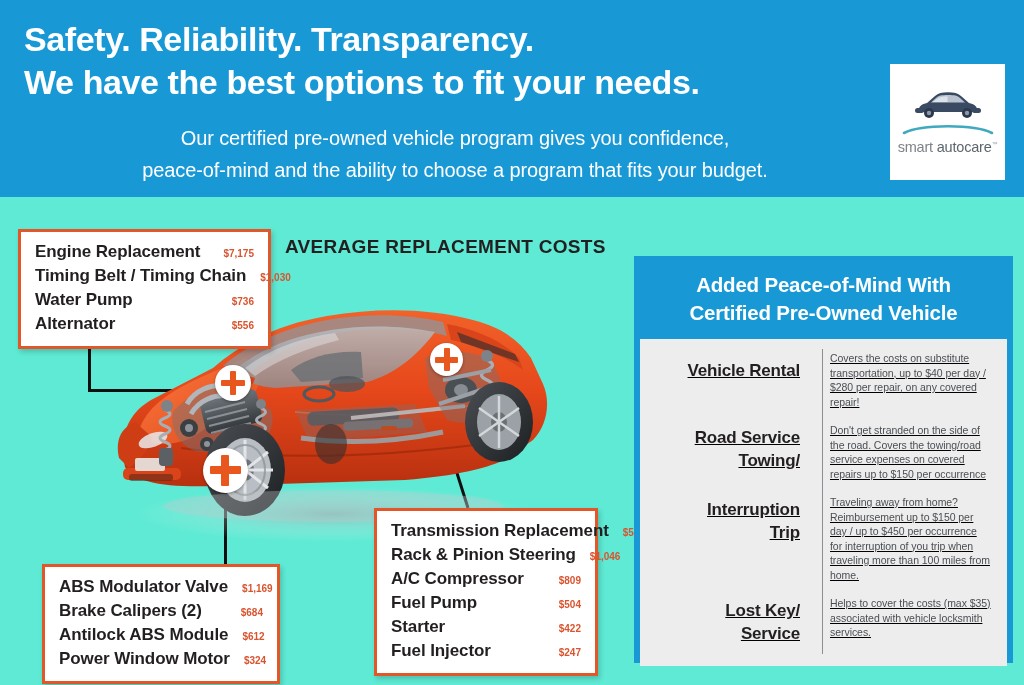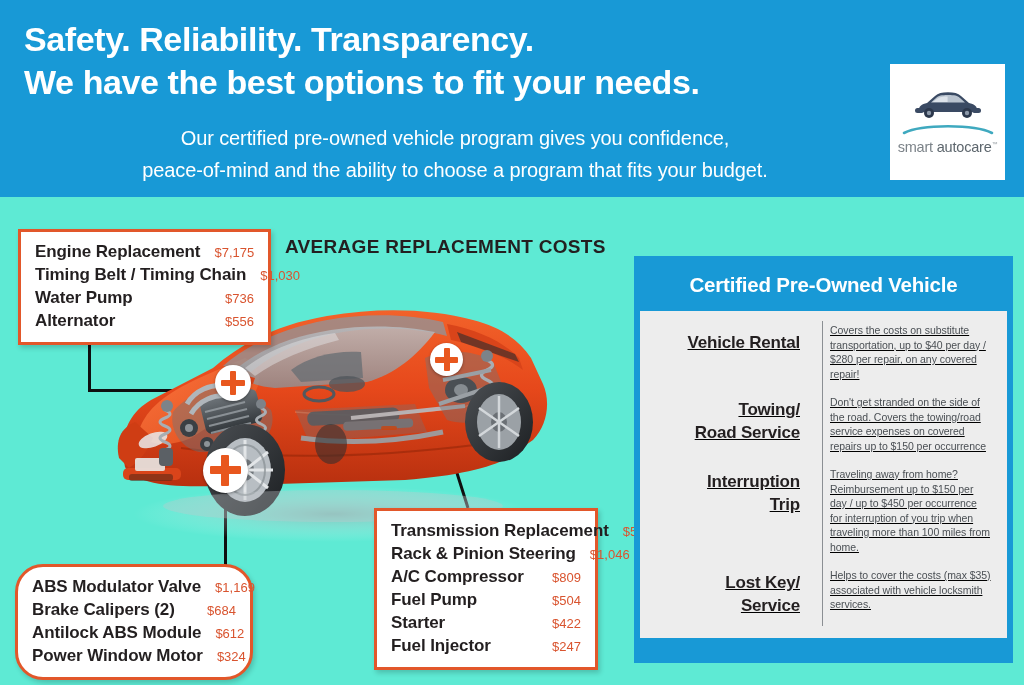--- a/index.html
+++ b/index.html
@@ -158,29 +158,29 @@
     padding: 1px 0;
   }
   .cost-label {
     font-size: 17px;
     font-weight: bold;
     color: #231f20;
     letter-spacing: -0.1px;
     white-space: nowrap;
   }
   .cost-value {
-    font-size: 13px;
-    font-weight: normal;
+    font-size: 10px;
+    font-weight: bold;
     color: #D9542F;
     white-space: nowrap;
     padding-left: 14px;
   }
 
   .table-engine { left: 18px; top: 229px; width: 253px; }
-  .table-brakes { left: 15px; top: 564px; width: 238px; border-radius: 28px; }
+  .table-brakes { left: 42px; top: 564px; width: 238px; }
   .table-trans  { left: 374px; top: 508px; width: 224px; }
 
   
   .benefits-panel {
     position: absolute;
     left: 634px;
     top: 256px;
     width: 379px;
     height: 407px;
     background: #1899D6;
@@ -539,36 +539,37 @@
       </div>
       <div class="cost-row">
         <span class="cost-label">Fuel Injector</span>
         <span class="cost-value">$247</span>
       </div>
     </div>
   </div>
 
   <div class="benefits-panel">
     <div class="benefits-title">
+      <span class="tline">Added Peace-of-Mind With</span>
       <span class="tline">Certified Pre-Owned Vehicle</span>
     </div>
     <div class="benefits-body">
       <div class="benefit-divider"></div>
 
       <div class="benefit-row row-rental">
         <div class="benefit-name">
           <span class="nline">Vehicle Rental</span>
         </div>
         <div class="benefit-desc">Covers the costs on substitute transportation, up to $40 per day / $280 per repair, on any covered repair!</div>
       </div>
 
       <div class="benefit-row row-towing">
         <div class="benefit-name">
+          <span class="nline">Road Service</span>
           <span class="nline">Towing/</span>
-          <span class="nline">Road Service</span>
         </div>
         <div class="benefit-desc">Don't get stranded on the side of the road. Covers the towing/road service expenses on covered repairs up to $150 per occurrence</div>
       </div>
 
       <div class="benefit-row row-trip">
         <div class="benefit-name">
           <span class="nline">Interruption</span>
           <span class="nline">Trip</span>
         </div>
         <div class="benefit-desc">Traveling away from home? Reimbursement up to $150 per day / up to $450 per occurrence for interruption of you trip when traveling more than 100 miles from home.</div>

